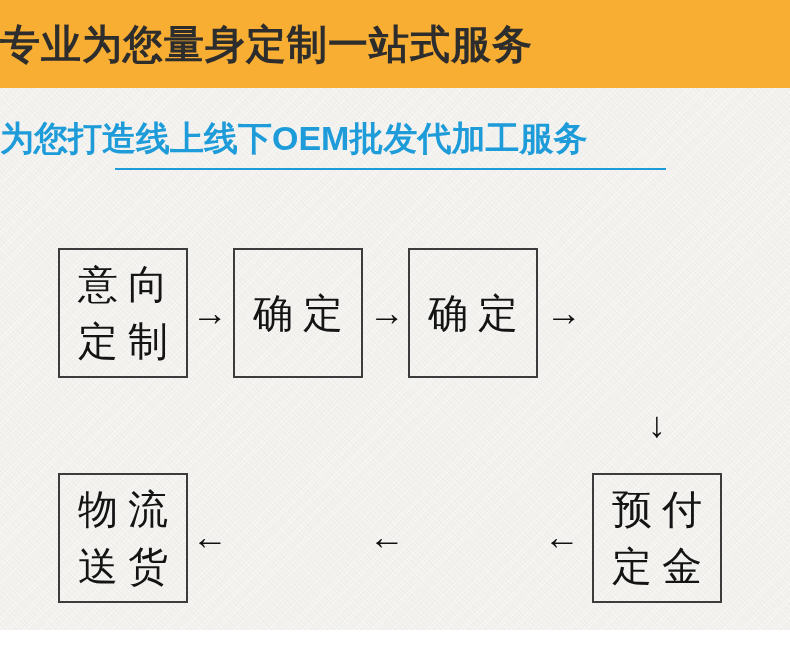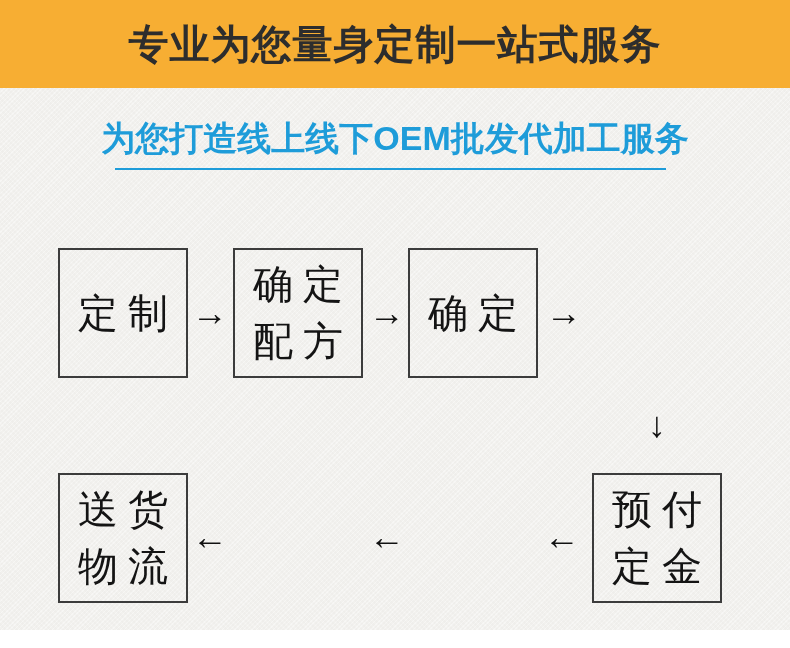--- a/index.html
+++ b/index.html
@@ -19,30 +19,30 @@
     width:790px;height:648px;
     overflow:hidden;
     background-color:var(--page-bg);
     background-image:
       repeating-linear-gradient(45deg, rgba(0,0,0,0.013) 0 2px, transparent 2px 4px),
       repeating-linear-gradient(-45deg, rgba(255,255,255,0.4) 0 1px, transparent 1px 3px);
   }
   .banner{
     position:absolute;left:0;top:0;width:790px;height:88px;
     background:var(--banner-bg);
-    display:flex;align-items:center;justify-content:center;
+    display:flex;align-items:center;justify-content:flex-start;
   }
   .banner h1{
     font-size:40px;font-weight:800;letter-spacing:1px;
     color:var(--banner-text);
     line-height:1;
   }
   .subtitle{
     position:absolute;left:0;top:114px;width:790px;
-    text-align:center;
+    text-align:left;
     font-size:34px;font-weight:700;
     color:var(--accent-blue);
     line-height:48px;
   }
   .subtitle-underline{
     position:absolute;left:115px;top:168px;width:551px;height:2px;
     background:var(--accent-blue);
   }
   .step{
     position:absolute;width:130px;height:130px;
@@ -74,41 +74,41 @@
 <div class="page">
 
   <header class="banner">
     <h1>专业为您量身定制一站式服务</h1>
   </header>
 
   <h2 class="subtitle">为您打造线上线下OEM批发代加工服务</h2>
   <div class="subtitle-underline"></div>
 
   <div class="step" style="left:58px;top:248px">
+    <div class="step-line">意向</div>
     <div class="step-line">定制</div>
   </div>
   <span class="flow-arrow" style="left:210px;top:313px">→</span>
 
   <div class="step" style="left:233px;top:248px">
     <div class="step-line">确定</div>
-    <div class="step-line">配方</div>
   </div>
   <span class="flow-arrow" style="left:387px;top:313px">→</span>
 
   <div class="step" style="left:408px;top:248px">
     <div class="step-line">确定</div>
   </div>
   <span class="flow-arrow" style="left:564px;top:313px">→</span>
 
 
   <span class="flow-arrow" style="left:657px;top:425px">↓</span>
 
   <div class="step" style="left:58px;top:473px">
+    <div class="step-line">物流</div>
     <div class="step-line">送货</div>
-    <div class="step-line">物流</div>
   </div>
   <span class="flow-arrow" style="left:210px;top:537px">←</span>
 
   <span class="flow-arrow" style="left:387px;top:537px">←</span>
 
   <span class="flow-arrow" style="left:562px;top:537px">←</span>
 
   <div class="step" style="left:592px;top:473px">
     <div class="step-line">预付</div>
     <div class="step-line">定金</div>

